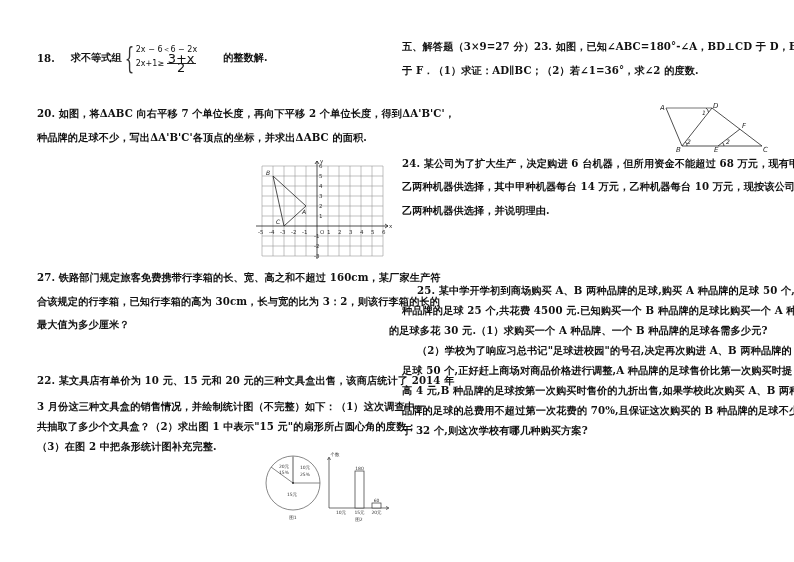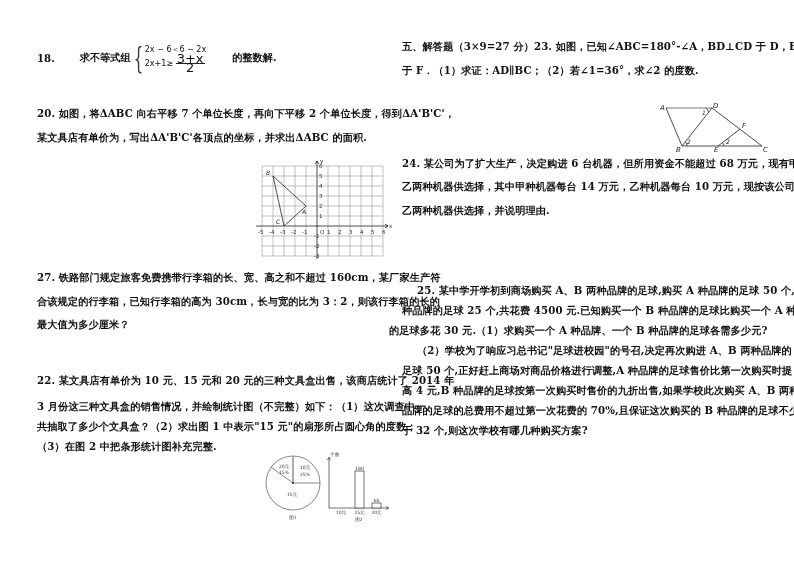--- a/index.html
+++ b/index.html
@@ -12,37 +12,37 @@
   .sys { display:flex; flex-direction:column; font-family:"DejaVu Sans","Liberation Sans",sans-serif; font-size:8px; line-height:11px; margin-right:26px; }
   .frac { display:inline-flex; flex-direction:column; align-items:center; vertical-align:middle; font-size:13px; line-height:8px; }
   .frac .num { border-bottom:0.7px solid #222; padding:0 1px; }
   svg text { font-family:"DejaVu Sans","Liberation Sans",sans-serif; }
 </style>
 </head>
 <body>
 
 <div class="q19">
   <span class="b">18.</span>
-  <span style="margin-left:25px" class="b">求不等式组</span>
+  <span style="margin-left:16px" class="b">求不等式组</span>
   <span class="brace">{</span>
   <span class="sys">
     <span>2x − 6＜6 − 2x</span>
     <span>
       <span>2x+1≥</span>
       <span class="frac">
         <span class="num">3+x</span>
         <span>2</span>
       </span>
     </span>
   </span>
   <span class="b">的整数解.</span>
 </div>
 
 <div class="line b" style="left:37px;top:107px">20. 如图，将ΔABC 向右平移 7 个单位长度，再向下平移 2 个单位长度，得到ΔA'B'C'，</div>
-<div class="line b" style="left:37px;top:131px">某文具店有单价为，写出ΔA'B'C'各顶点的坐标，并求出ΔABC 的面积.</div>
+<div class="line b" style="left:37px;top:131px">种品牌的足球不少，写出ΔA'B'C'各顶点的坐标，并求出ΔABC 的面积.</div>
 
 <svg style="position:absolute;left:252px;top:158px" width="140" height="104" viewBox="0 0 140 104">
   <g stroke="#999" stroke-width="0.6" fill="none">
 
     <line x1="10" y1="8" x2="10" y2="98"></line>
       <line x1="21" y1="8" x2="21" y2="98"></line>
       <line x1="32" y1="8" x2="32" y2="98"></line>
     <line x1="43" y1="8" x2="43" y2="98"></line>
       <line x1="54" y1="8" x2="54" y2="98"></line>
       <line x1="76" y1="8" x2="76" y2="98"></line>

